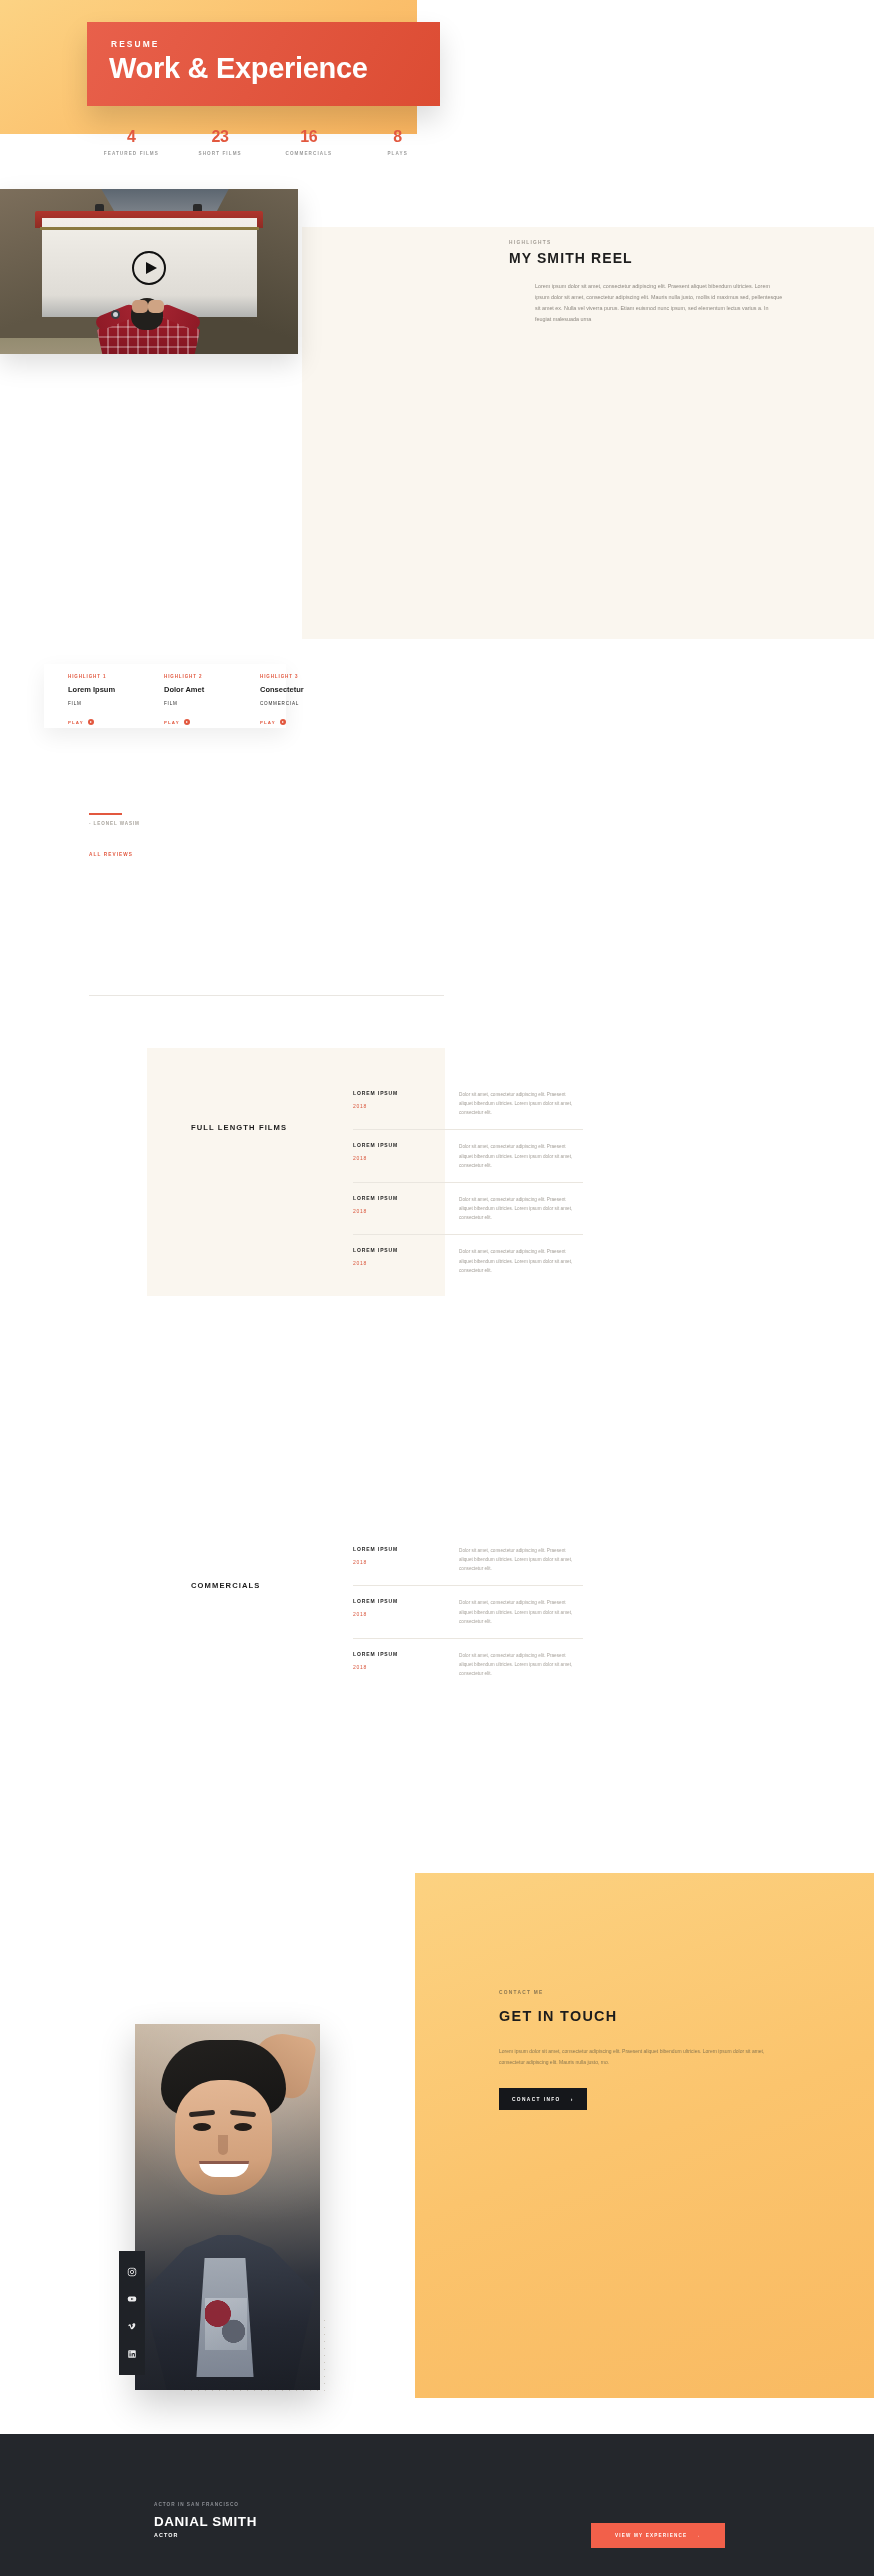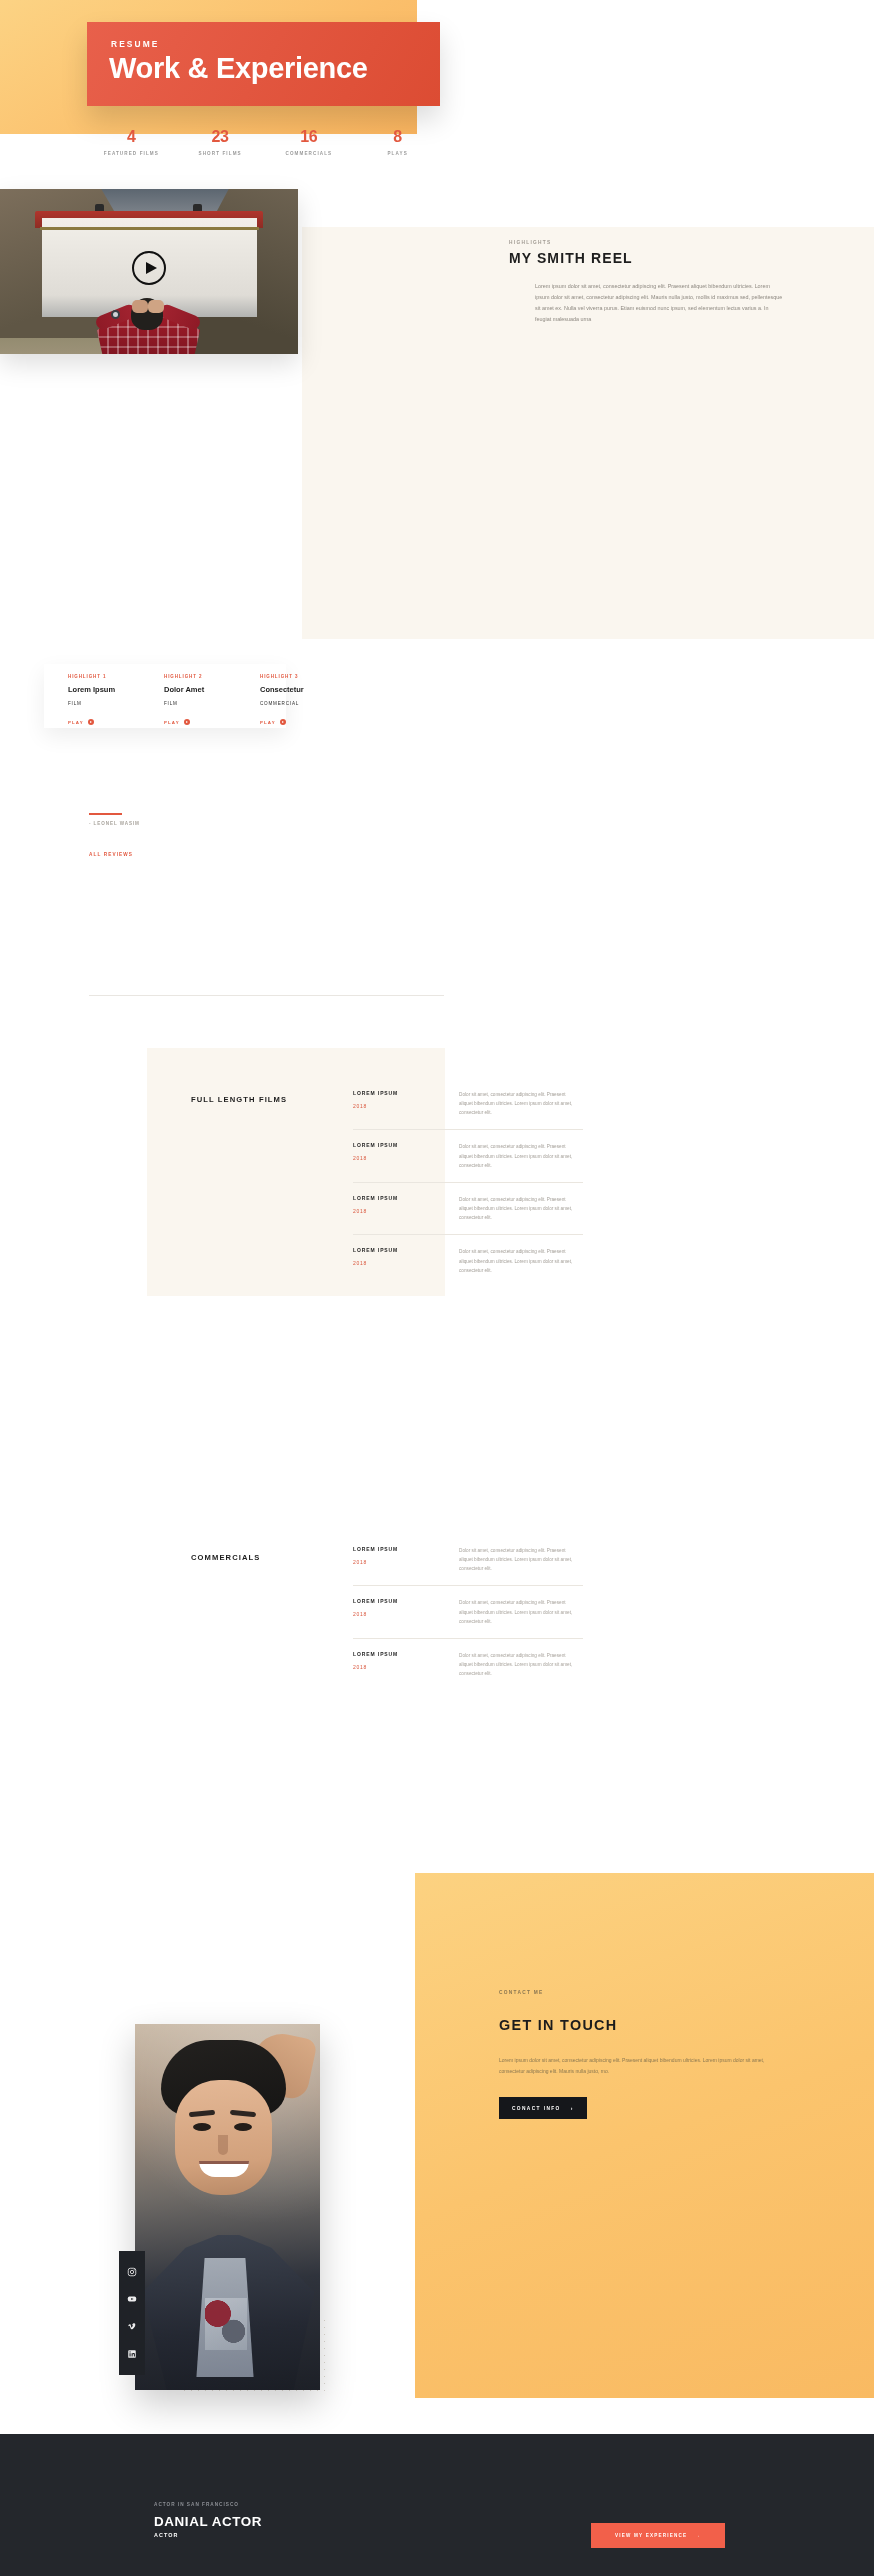--- a/index.html
+++ b/index.html
@@ -137,21 +137,21 @@
     font-weight:bold; }
   .quote-link { margin-top:26px; font-size:4.7px; letter-spacing:1.1px; color:#e2583f;
     font-weight:bold; cursor:pointer; }
   .quote-divider { position:absolute; left:89px; top:995px; width:355px; height:1px;
     background:#e9e6e1; }
 
   
   .films-panel { position:absolute; left:147px; top:1048px; width:298px; height:248px;
     background:#faf6ef; }
   .list-title { position:absolute; font-size:7.6px; font-weight:bold; letter-spacing:1.1px;
-    color:#1c1c1c; }
+    color:#1c1c1c;margin-top:28px; }
   .list-rows { position:absolute; }
   .row { position:relative; display:flex; padding-top:12px; padding-bottom:12px; }
   .row + .row { border-top:1px solid #eae6df; }
   .row-left { width:106px; flex:none; }
   .row-name { font-size:5px; letter-spacing:0.9px; font-weight:bold; color:#1e1e1e; }
   .row-year { margin-top:7px; font-size:5px; letter-spacing:0.7px; color:#d9543a; }
   .row-desc { width:121px; font-size:4.7px; line-height:1.95; color:#a39e97; }
 
   
   #films-title { left:191px; top:1095px; }
@@ -206,21 +206,21 @@
     background-image:radial-gradient(#dcd7cf 0.9px, transparent 1px);
     background-size:7px 7px; }
 
   .social { position:absolute; left:119px; top:2251px; width:26px; height:124px;
     background:#1f2227; display:flex; flex-direction:column;
     align-items:center; justify-content:space-around; padding:7px 0; }
   .social-ico { width:10px; height:10px; opacity:.92; cursor:pointer; }
 
   .contact-text { position:absolute; left:499px; top:1990px; width:348px; }
   .c-eyebrow { font-size:4.8px; letter-spacing:1.3px; color:#8a7651; font-weight:bold; }
-  .c-title { margin-top:22px; font-size:14.4px; font-weight:bold; letter-spacing:1.3px;
+  .c-title { margin-top:13px; font-size:14.4px; font-weight:bold; letter-spacing:1.3px;
     color:#1c1c1c; display:inline-block; position:relative; }
   .c-title::after { content:""; position:absolute; left:0; bottom:1px; width:95px;
     height:3.4px; background:#fffdf7; z-index:-1; }
   .c-body { margin-top:21px; width:276px; font-size:5px; line-height:2.1; color:#8c7850; }
   .c-btn { margin-top:21px; display:inline-flex; align-items:center;
     background:#15171b; color:#fff; padding:8px 13px; font-size:4.8px;
     letter-spacing:1.4px; font-weight:bold; cursor:pointer; }
   .c-btn .arr { margin-left:10px; font-size:5px; }
 
   
@@ -438,21 +438,21 @@
     <div class="c-title">GET IN TOUCH</div>
     <div class="c-body">Lorem ipsum dolor sit amet, consectetur adipiscing elit. Praesent aliquet bibendum ultricies. Lorem ipsum dolor sit amet, consectetur adipiscing elit. Mauris nulla justo, mo.</div>
     <div class="c-btn">
       <span>CONACT INFO</span>
       <span class="arr">›</span>
     </div>
   </div>
 
   <div class="footer"></div>
   <div class="f-kicker">ACTOR IN SAN FRANCISCO</div>
-  <div class="f-name">DANIAL ACTOR</div>
+  <div class="f-name">DANIAL SMITH</div>
   <div class="f-role">ACTOR</div>
   <div class="f-btn">
     <span>VIEW MY EXPERIENCE</span>
     <span class="arr">→</span>
   </div>
 
 </div>
 
 
 </body></html>

